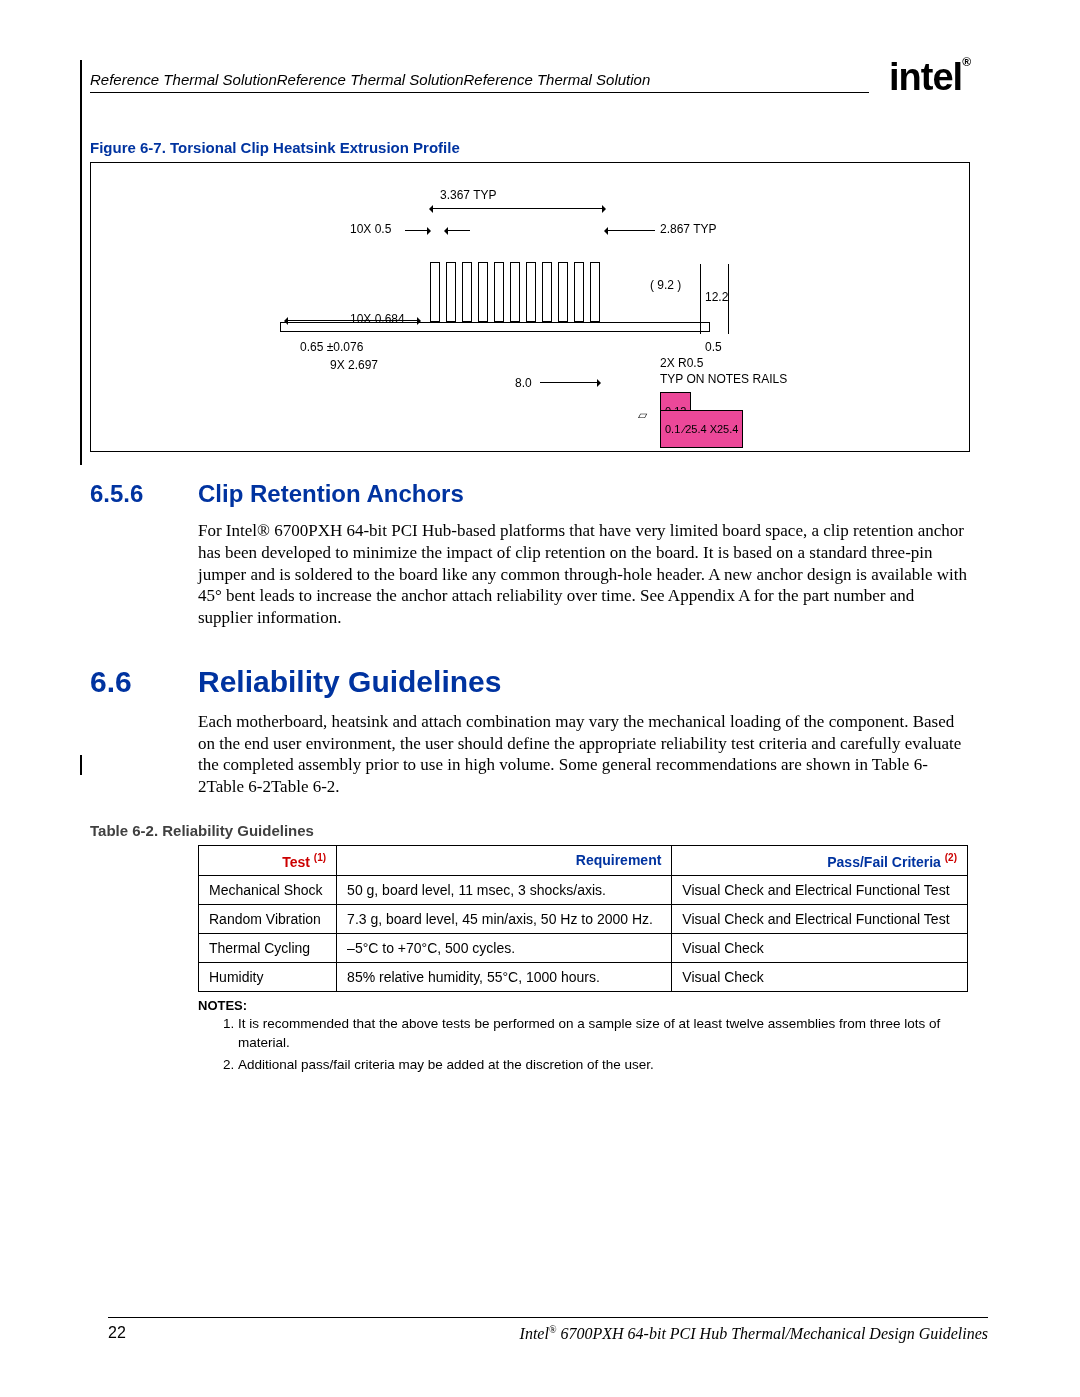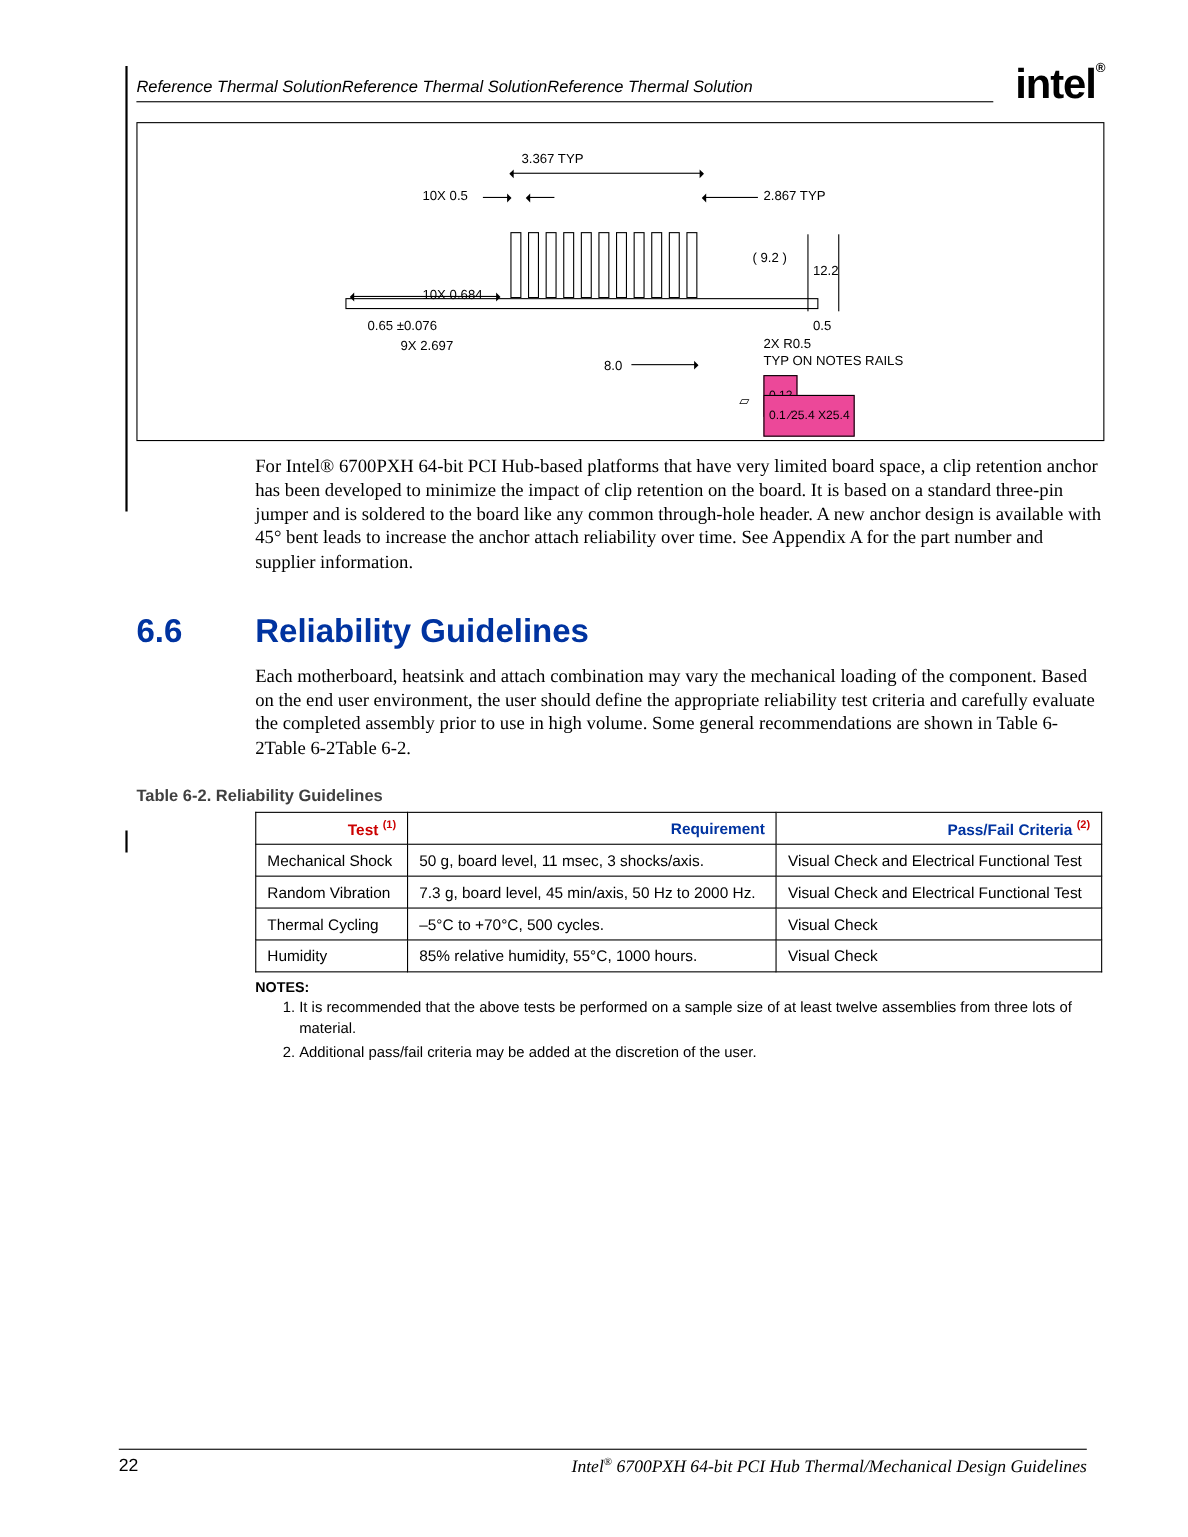--- a/index.html
+++ b/index.html
@@ -6,21 +6,21 @@
   body {
     width: 1080px;
     height: 1397px;
     background: #fff;
     font-family: "Times New Roman", Times, serif;
     position: relative;
     color: #000;
   }
   .page {
     position: absolute;
-    left: 124px;
+    left: 90px;
     top: 60px;
     width: 880px;
   }
   .header-row {
     display: flex;
     justify-content: space-between;
     align-items: center;
     margin-bottom: 8px;
   }
   .header-text {
@@ -197,20 +197,21 @@
   <div class="change-bar cb1"></div>
   <div class="change-bar cb2"></div>
 
   <div class="header-row">
     <div class="header-text">Reference Thermal SolutionReference Thermal SolutionReference Thermal Solution</div>
     <div class="logo">
       <span>intel</span><span class="reg">®</span>
     </div>
   </div>
 
+  <div class="figure-caption">Figure 6-7. Torsional Clip Heatsink Extrusion Profile</div>
   <div class="figure-box">
     <div class="drawing">
 
       <div class="baseplate"></div>
 
       <div class="fin" style="left:170px"></div>
       <div class="fin" style="left:186px"></div>
       <div class="fin" style="left:202px"></div>
       <div class="fin" style="left:218px"></div>
       <div class="fin" style="left:234px"></div>
@@ -240,20 +241,24 @@
       <div class="arrow-h right" style="left:280px; top:200px; width:60px;"></div>
       <span class="ann" style="left:445px; top:158px;">0.5</span>
       <span class="ann" style="left:400px; top:174px;">2X  R0.5</span>
       <span class="ann" style="left:400px; top:190px;">TYP  ON  NOTES  RAILS</span>
       <div class="gdbox" style="left:400px; top:210px;">0.12</div>
       <div class="gdbox" style="left:400px; top:228px;">0.1  ∕25.4  X25.4</div>
       <span class="ann" style="left:378px; top:226px;">▱</span>
     </div>
   </div>
 
+  <h2 class="sec">
+    <span class="sec-num">6.5.6</span>
+    <span>Clip Retention Anchors</span>
+  </h2>
   <p class="body-para">For Intel® 6700PXH 64-bit PCI Hub-based platforms that have very limited board space, a clip retention anchor has been developed to minimize the impact of clip retention on the board. It is based on a standard three-pin jumper and is soldered to the board like any common through-hole header. A new anchor design is available with 45° bent leads to increase the anchor attach reliability over time. See Appendix A for the part number and supplier information.</p>
 
   <h1 class="sec-major">
     <span class="sec-num-major">6.6</span>
     <span>Reliability Guidelines</span>
   </h1>
   <p class="body-para">Each motherboard, heatsink and attach combination may vary the mechanical loading of the component. Based on the end user environment, the user should define the appropriate reliability test criteria and carefully evaluate the completed assembly prior to use in high volume. Some general recommendations are shown in Table 6-2Table 6-2Table 6-2.</p>
 
   <div class="table-caption">Table 6-2. Reliability Guidelines</div>
   <table class="rel">

